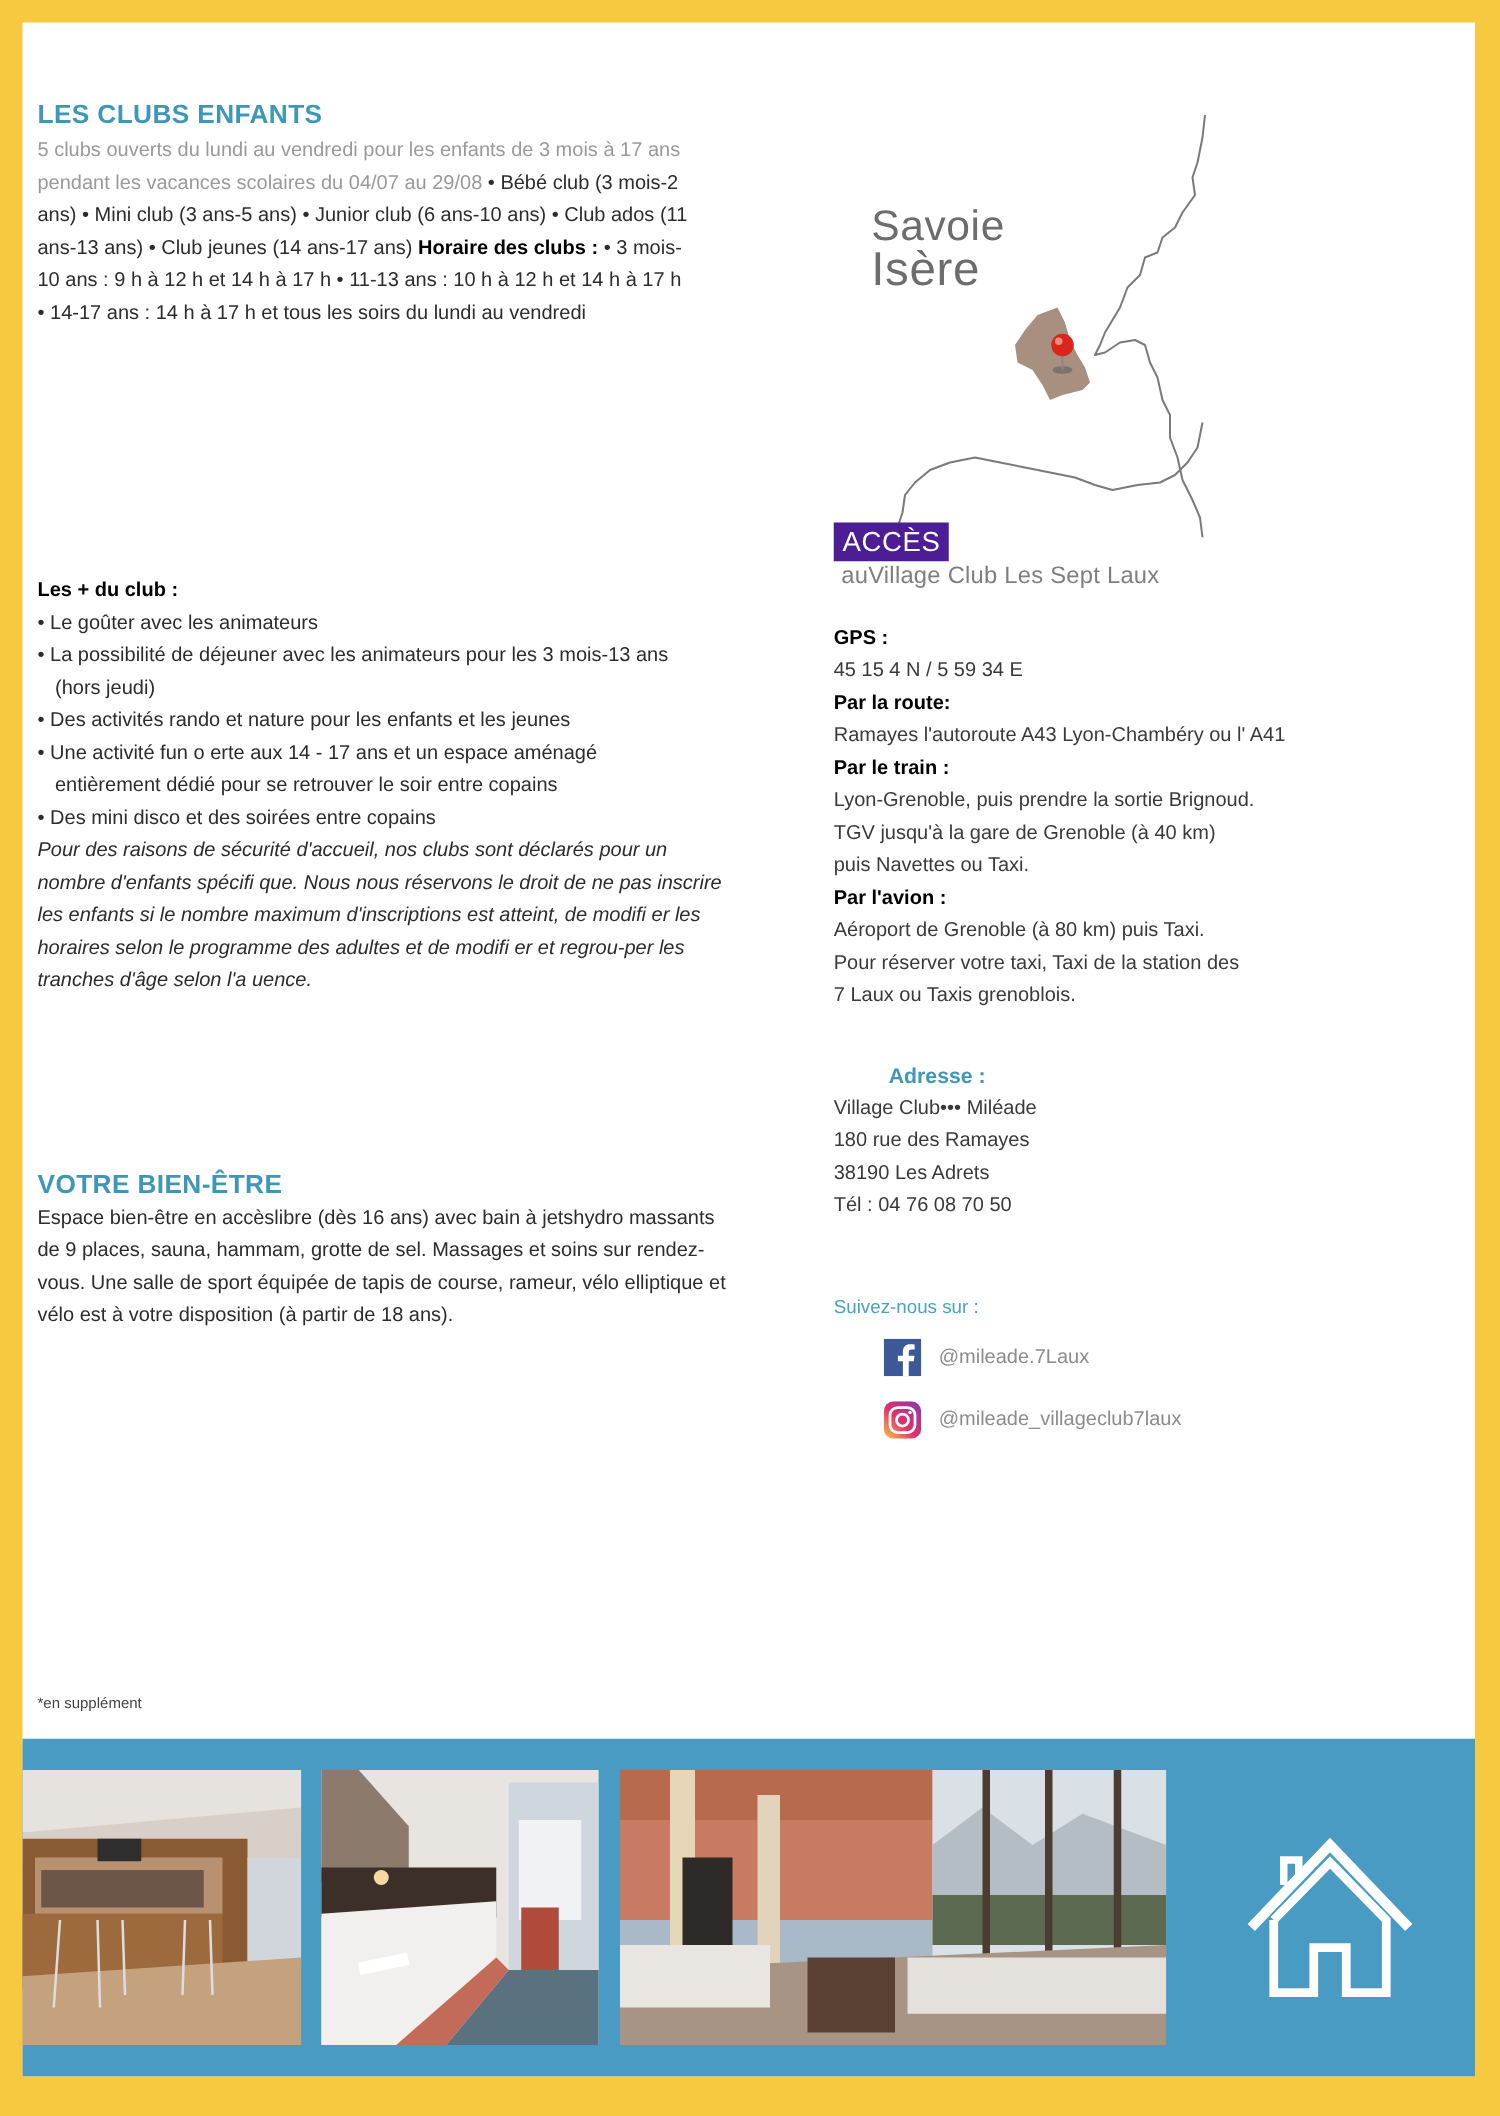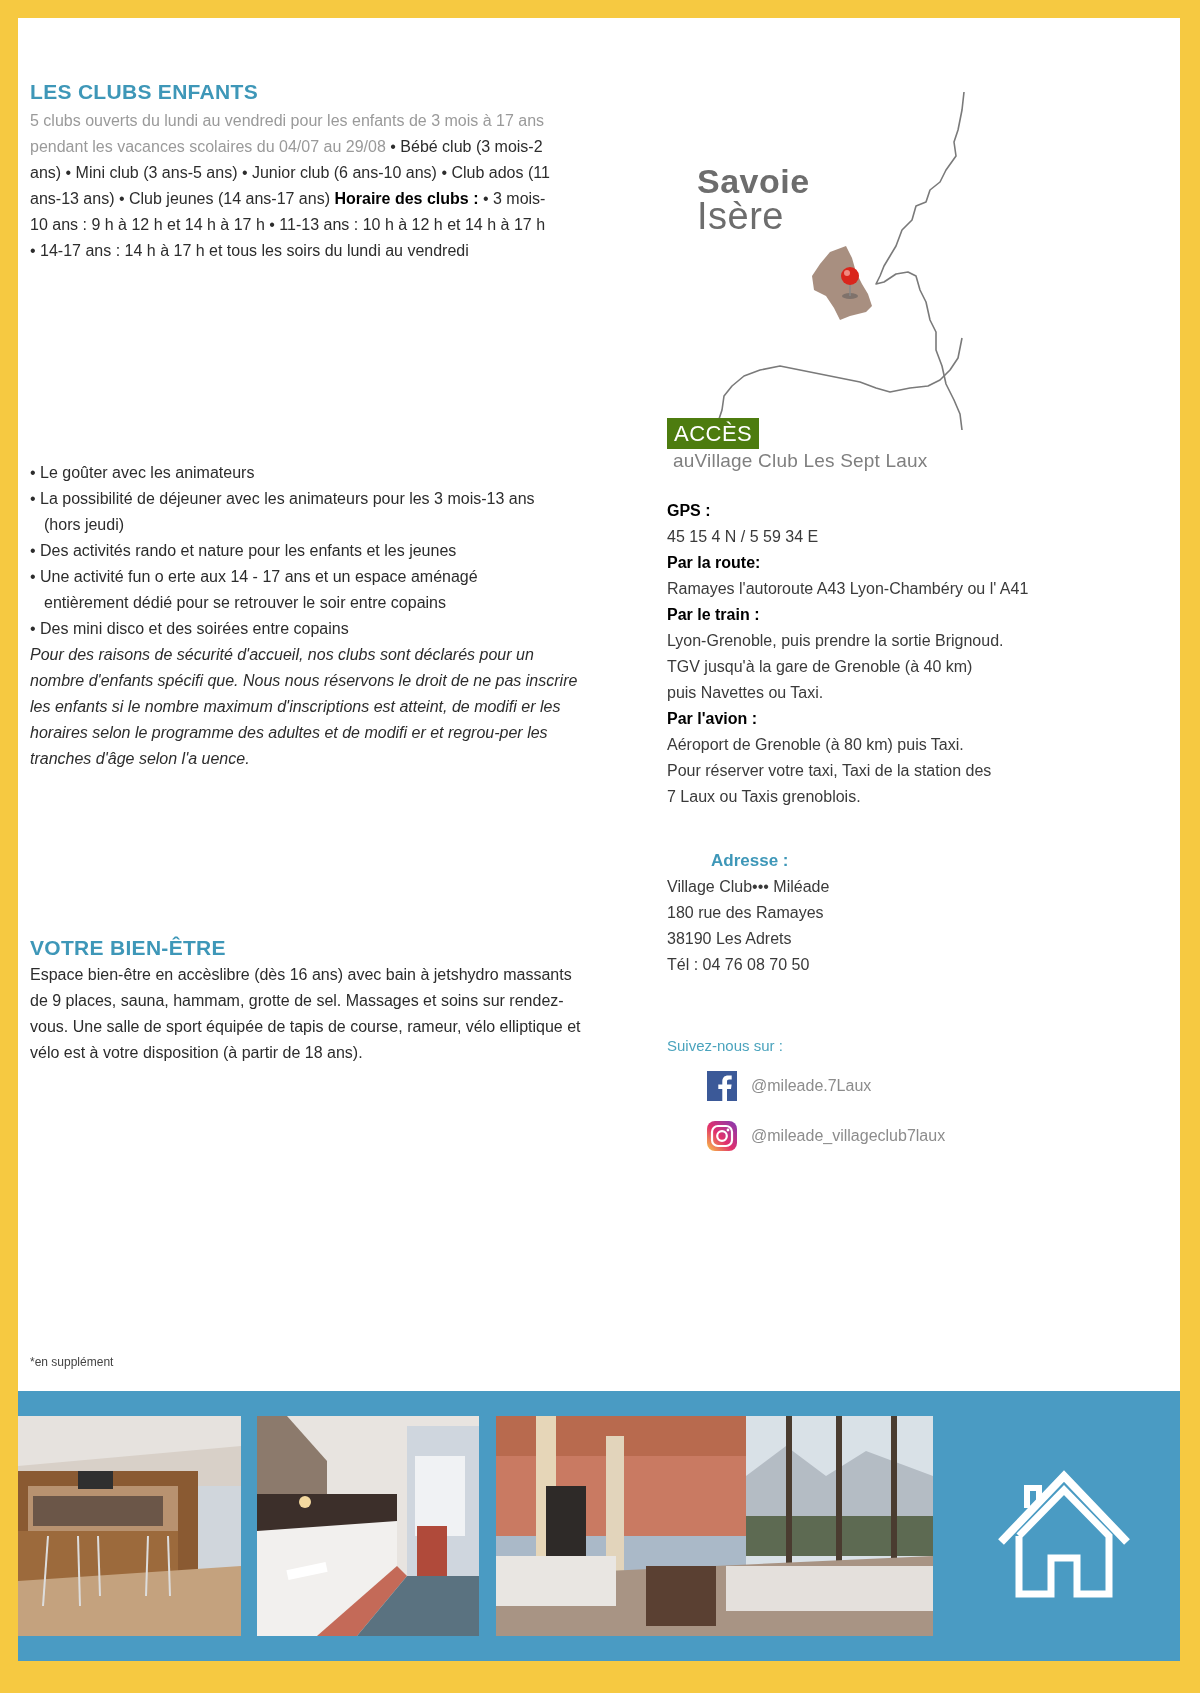--- a/index.html
+++ b/index.html
@@ -44,31 +44,31 @@
   #plus li::before { content: "• "; }
 
   
   #wellness { left: 30px; top: 936px; width: 560px; }
   #wellness .body-txt { margin-top: 2px; }
 
   
   #map { left: 640px; top: 70px; width: 360px; height: 360px; }
   .map-label-1 {
     left: 697px; top: 162px;
-    font-size: 34px; font-weight: bold; color: #6d6d6d; letter-spacing: 0.5px;
+    font-size: 34px; font-weight: normal; color: #6d6d6d; letter-spacing: 0.5px;
   }
   .map-label-2 {
     left: 697px; top: 195px;
     font-size: 38px; color: #6d6d6d; letter-spacing: 0.5px;
   }
 
   
   #acces-badge {
     left: 667px; top: 418px;
-    background: #4d7c0f; color: #ffffff;
+    background: #4c1d95; color: #ffffff;
     font-size: 22px; padding: 0 7px; height: 31px; line-height: 31px;
     letter-spacing: 0.5px;
   }
   #acces-sub {
     left: 673px; top: 450px;
     color: #7f7f7f; font-size: 19px; letter-spacing: 0.2px;
   }
   #acces-info { left: 667px; top: 498px; width: 490px; }
   #acces-info .body-txt { font-size: 16px; line-height: 26px; color: #3a3a3a; }
 
@@ -103,20 +103,21 @@
 <div class="page"></div>
 
 <section id="clubs" class="abs">
   <h2 class="h-title">LES CLUBS ENFANTS</h2>
   <p class="body-txt">
     <span class="grey">5 clubs ouverts du lundi au vendredi pour les enfants de 3 mois à 17 ans pendant les vacances scolaires du 04/07 au 29/08</span><span> • Bébé club (3 mois-2 ans) • Mini club (3 ans-5 ans) • Junior club (6 ans-10 ans) • Club ados (11 ans-13 ans) • Club jeunes (14 ans-17 ans) </span><b>Horaire des clubs :</b><span> • 3 mois-10 ans : 9 h à 12 h et 14 h à 17 h • 11-13 ans : 10 h à 12 h et 14 h à 17 h • 14-17 ans : 14 h à 17 h et tous les soirs du lundi  au vendredi</span>
   </p>
 </section>
 
 <section id="plus" class="abs">
+  <div class="body-txt"><b>Les + du club :</b></div>
   <ul class="body-txt">
     <li>Le goûter avec les animateurs</li>
     <li style="width:520px">La possibilité de déjeuner avec les animateurs pour les 3 mois-13 ans (hors jeudi)</li>
     <li style="width:440px">Des activités rando et nature pour les enfants et les jeunes</li>
     <li style="width:510px">Une activité fun o  erte aux 14 - 17 ans et un espace aménagé entièrement dédié pour se retrouver le soir entre copains</li>
     <li>Des mini disco et des soirées entre copains</li>
   </ul>
   <p class="body-txt italic" style="width:555px">Pour des raisons de sécurité d'accueil, nos clubs sont déclarés pour un nombre d'enfants spécifi que. Nous nous réservons le droit de ne pas inscrire les enfants si le nombre maximum d'inscriptions est atteint, de modifi er les horaires selon le programme des adultes et de modifi er et regrou-per les tranches d'âge selon l'a  uence.</p>
 </section>
 

